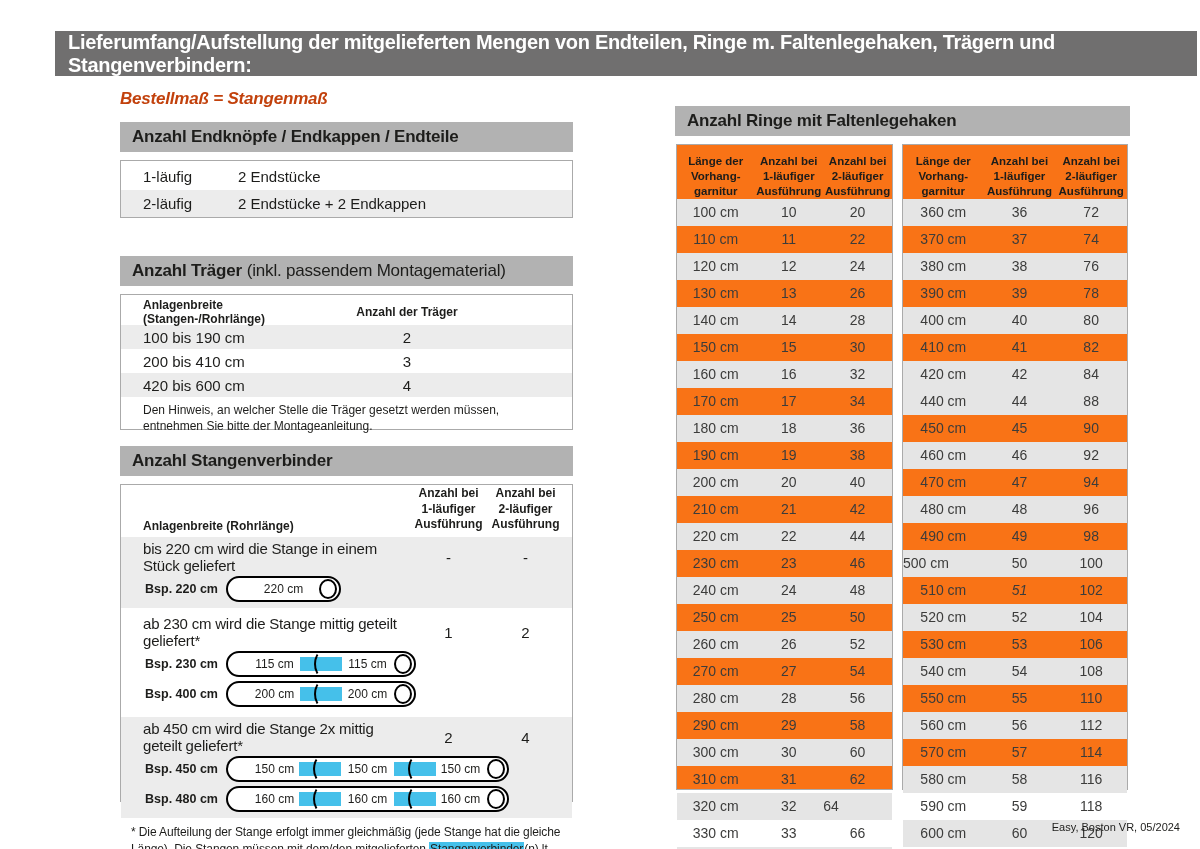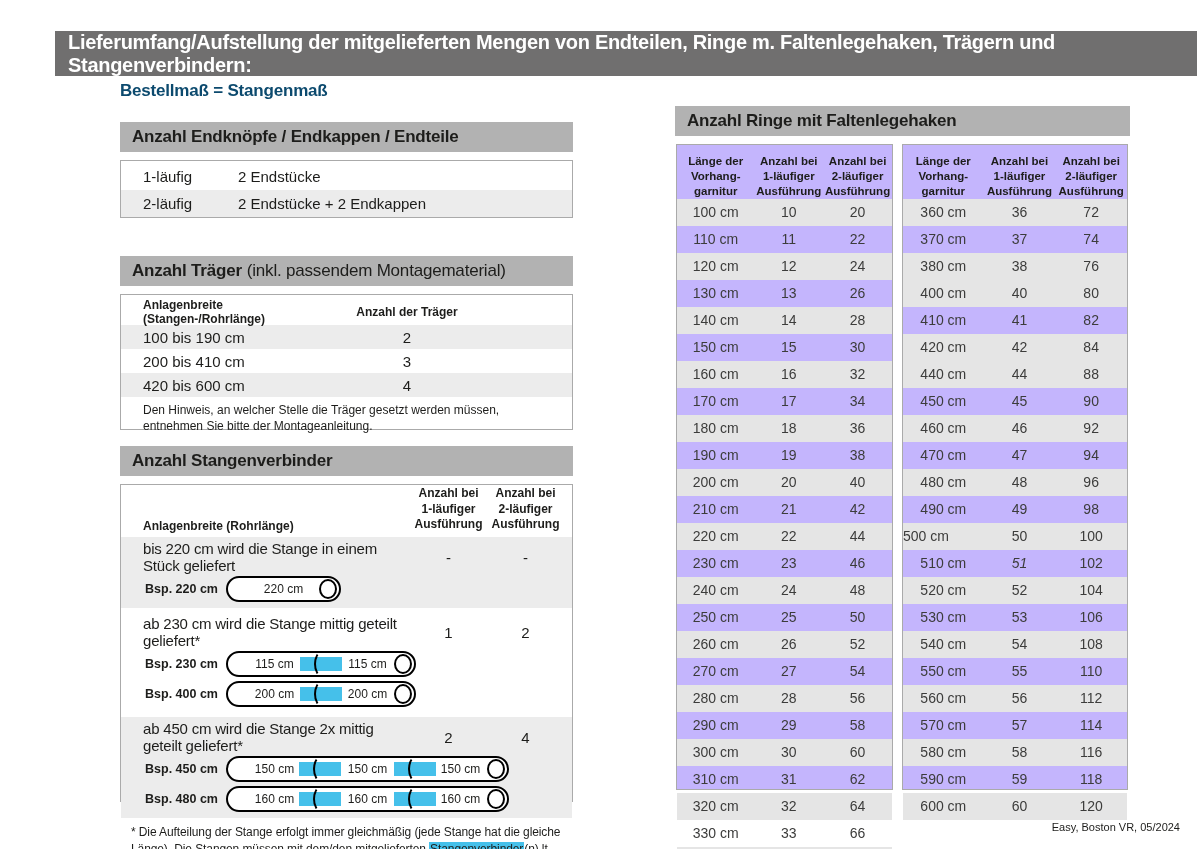--- a/index.html
+++ b/index.html
@@ -7,21 +7,21 @@
     width:1200px;height:849px;position:relative;background:#fff;
     font-family:"Liberation Sans",sans-serif;color:#1d1d1b;overflow:hidden;
   }
   .abs{position:absolute;}
   
   #titlebar{
     left:55px;top:31px;width:1142px;height:45px;background:#706f6f;color:#fff;
     font-size:20px;font-weight:bold;letter-spacing:-0.3px;
     display:flex;align-items:center;padding-left:13px;box-sizing:border-box;
   }
-  #subtitle{left:120px;top:81px;font-size:17px;font-weight:bold;color:#0c4a6e;letter-spacing:-0.2px;}
+  #subtitle{left:120px;top:89px;font-size:17px;font-weight:bold;color:#c2410c;letter-spacing:-0.2px;font-style:italic;}
   
   .sec-header{
     left:120px;width:453px;height:30px;background:#b2b2b2;color:#1d1d1b;
     font-size:17px;font-weight:bold;display:flex;align-items:center;
     padding-left:12px;box-sizing:border-box;letter-spacing:-0.2px;
   }
   .sec-header .normal{font-weight:normal;margin-left:5px;}
   #ringe-header{left:675px;top:106px;width:455px;}
   
   .box{left:120px;width:453px;border:1px solid #aaa;background:#fff;box-sizing:border-box;}
@@ -51,21 +51,21 @@
   .rod-row{display:flex;align-items:center;height:30px;}
   .rod-label{width:105px;text-align:right;font-size:12.5px;font-weight:bold;padding-right:8px;box-sizing:border-box;white-space:nowrap;}
   .rod{position:relative;height:26px;border:2px solid #000;border-radius:14px;background:#fff;display:flex;box-sizing:border-box;}
   .seg{flex:1;display:flex;align-items:center;justify-content:center;font-size:12px;color:#1d1d1b;}
   .joint{position:absolute;top:4px;height:14px;width:42px;background:#45c0ea;}
   .arc{position:absolute;top:-2px;bottom:-2px;width:16px;border:2px solid transparent;border-left:2px solid #000;border-radius:50%;box-sizing:border-box;}
   .endcap{position:absolute;right:2px;top:50%;transform:translateY(-50%);width:18px;height:20px;border:2px solid #000;border-radius:50%;background:#fff;box-sizing:border-box;}
   .vfootnote{font-size:12px;line-height:1.4;padding:6px 10px 0 10px;letter-spacing:-0.1px;}
   .hl{background:#45c0ea;padding:0 1px;}
   
-  .ringtable{top:144px;height:646px;border:1px solid #aaa;background:#c4b5fd;box-sizing:border-box;display:flex;flex-direction:column;}
+  .ringtable{top:144px;height:646px;border:1px solid #aaa;background:#f97316;box-sizing:border-box;display:flex;flex-direction:column;}
   #ringtable-left{left:676px;width:217px;}
   #ringtable-right{left:902px;width:226px;}
   .r-head{display:flex;height:66px;padding-top:9px;box-sizing:content-box;}
   .r-head span{font-size:11.5px;font-weight:bold;text-align:center;line-height:1.3;white-space:pre-line;}
   .r-head .c1,.r-row .c1{width:36%;}
   .r-head .c2,.r-row .c2{width:32%;}
   .r-head .c3,.r-row .c3{width:32%;}
   .r-row{display:flex;align-items:center;height:27px;font-size:14px;color:#3c3c3b;flex:0 0 auto;}
   .r-row.stripe{background:#e5e5e5;}
   #footer{right:20px;top:821px;font-size:11px;color:#1d1d1b;}
@@ -338,21 +338,21 @@
         <div class="c3" style="text-align: center;">60</div>
       </div>
       <div class="r-row">
         <div class="c1" style="text-align: center;">310 cm</div>
         <div class="c2" style="text-align: center;">31</div>
         <div class="c3" style="text-align: center;">62</div>
       </div>
       <div class="r-row stripe">
         <div class="c1" style="text-align: center;">320 cm</div>
         <div class="c2" style="text-align: center;">32</div>
-        <div class="c3" style="text-align: center;">64</div>
+        <div class="c3" style="text-align: left;">64</div>
       </div>
       <div class="r-row">
         <div class="c1" style="text-align: center;">330 cm</div>
         <div class="c2" style="text-align: center;">33</div>
         <div class="c3" style="text-align: center;">66</div>
       </div>
       <div class="r-row stripe">
         <div class="c1" style="text-align: center;">340 cm</div>
         <div class="c2" style="text-align: center;">34</div>
         <div class="c3" style="text-align: center;">68</div>
@@ -386,20 +386,25 @@
       <div class="r-row">
         <div class="c1" style="text-align: center;">370 cm</div>
         <div class="c2" style="text-align: center;">37</div>
         <div class="c3" style="text-align: center;">74</div>
       </div>
       <div class="r-row stripe">
         <div class="c1" style="text-align: center;">380 cm</div>
         <div class="c2" style="text-align: center;">38</div>
         <div class="c3" style="text-align: center;">76</div>
       </div>
+      <div class="r-row">
+        <div class="c1" style="text-align: center;">390 cm</div>
+        <div class="c2" style="text-align: center;">39</div>
+        <div class="c3" style="text-align: center;">78</div>
+      </div>
       <div class="r-row stripe">
         <div class="c1" style="text-align: center;">400 cm</div>
         <div class="c2" style="text-align: center;">40</div>
         <div class="c3" style="text-align: center;">80</div>
       </div>
       <div class="r-row">
         <div class="c1" style="text-align: center;">410 cm</div>
         <div class="c2" style="text-align: center;">41</div>
         <div class="c3" style="text-align: center;">82</div>
       </div>

